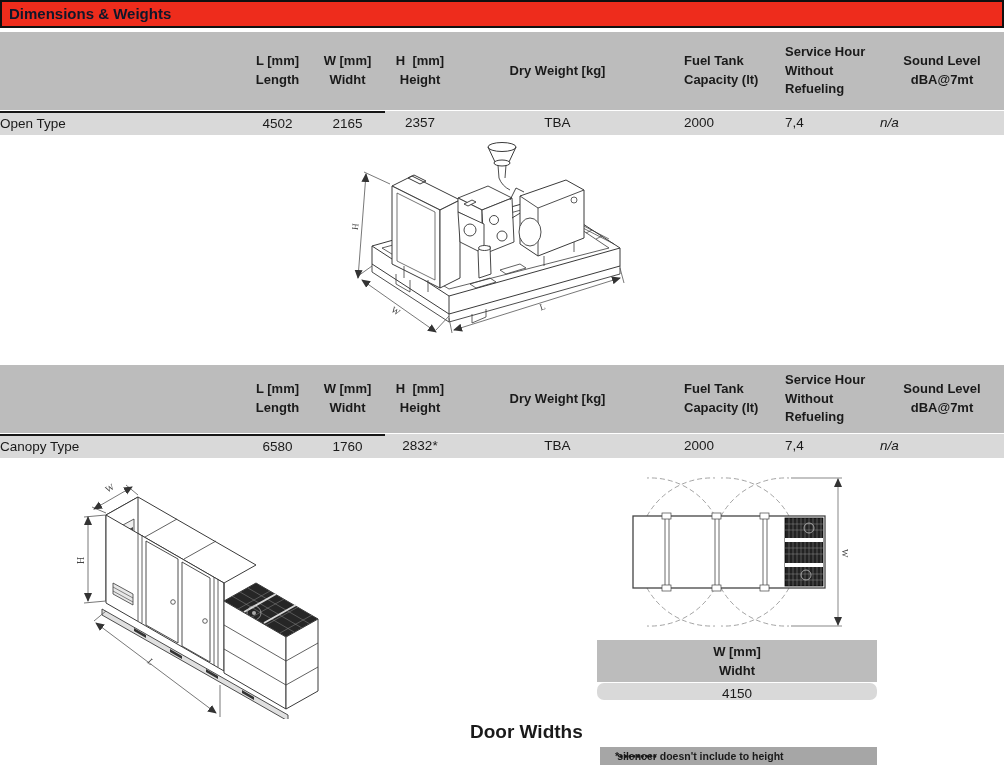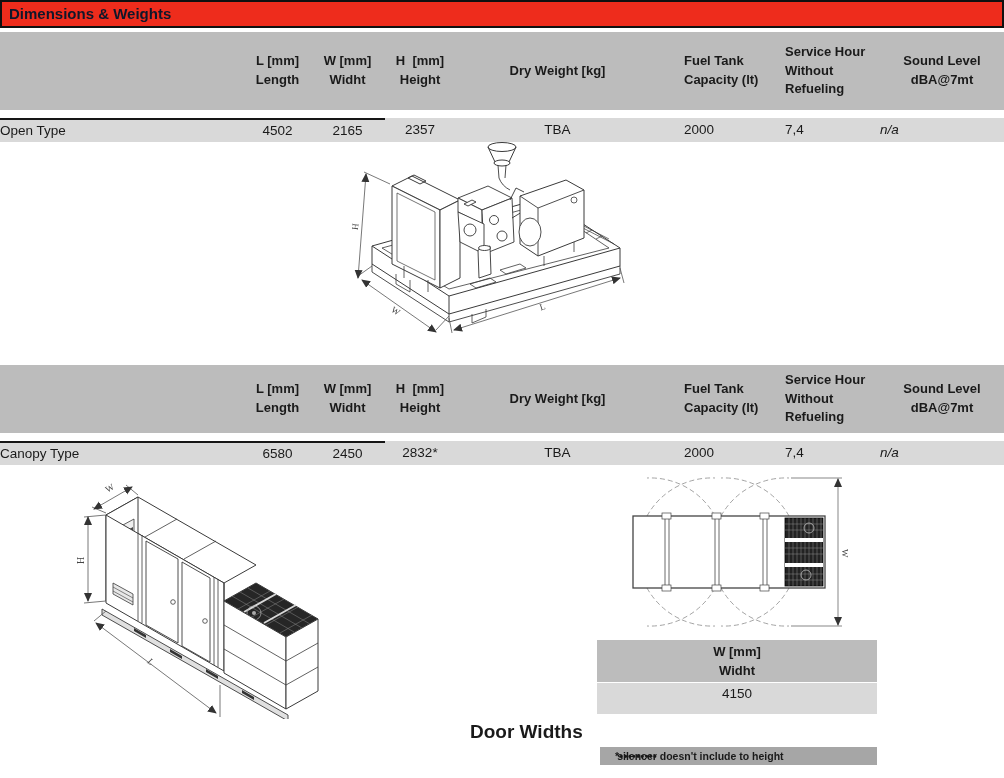--- a/index.html
+++ b/index.html
@@ -6,21 +6,21 @@
   .page{position:relative;width:1004px;height:778px;background:#fff;overflow:hidden;
         font-family:"Liberation Sans",sans-serif;color:#1a1a1a;}
 
   
   .titlebar{position:absolute;left:0;top:0;width:1004px;height:28px;box-sizing:border-box;
             background:#ee2c1c;border:2px solid #101010;color:#0f172a;font-weight:bold;
             font-size:15px;line-height:23px;padding-left:7px;}
 
   
   .spec{position:absolute;left:0;width:1004px;display:grid;
-        grid-template-columns:245px 65px 75px 70px 205px 120px 100px 124px;row-gap:8px;}
+        grid-template-columns:245px 65px 75px 70px 205px 120px 100px 124px;row-gap:1px;}
   .spec1{top:32px;} .spec2{top:365px;}
   .spec .h{background:#bcbcbc;display:flex;align-items:center;justify-content:center;
            text-align:center;font-weight:bold;font-size:13px;line-height:1.45;white-space:pre;}
   .spec1 .h{height:78px;} .spec2 .h{height:68px;}
   .spec .h.hl{justify-content:flex-start;text-align:left;padding-left:24px;box-sizing:border-box;}
   .spec .h.hl2{justify-content:flex-start;text-align:left;padding-left:5px;box-sizing:border-box;}
   .spec .c{background:#d9d9d9;height:24px;line-height:24px;font-size:13.5px;box-sizing:border-box;}
   .spec .c.bl{border-top:2px solid #161616;line-height:21px;}
   .spec .lab{font-weight:normal;}
   .spec .num{text-align:center;}
@@ -32,21 +32,21 @@
   .svg-open{position:absolute;left:352px;top:138px;}
   .svg-canopy{position:absolute;left:68px;top:463px;}
   .svg-topview{position:absolute;left:595px;top:466px;}
   svg text{font-family:"Liberation Serif",serif;fill:#444;}
 
   
   .dwlabel{position:absolute;left:470px;top:686px;font-weight:bold;font-size:19px;margin-top:35px;}
   .dw{position:absolute;left:597px;top:640px;width:280px;}
   .dw .h{background:#bcbcbc;height:42px;display:flex;align-items:center;justify-content:center;
          text-align:center;font-weight:bold;font-size:13px;line-height:1.5;white-space:pre;}
-  .dw .v{background:#d9d9d9;height:31px;line-height:21px;text-align:center;font-size:13.5px;margin-top:1px;}
+  .dw .v{background:#d9d9d9;height:17px;line-height:21px;text-align:center;font-size:13.5px;margin-top:1px;border-radius:7px;}
 
   
   .foot{position:absolute;left:600px;top:747px;width:277px;height:18px;background:#a6a6a6;
         box-sizing:border-box;padding-left:15px;font-size:10.5px;font-weight:bold;line-height:18px;
         white-space:nowrap;overflow:hidden;}
   .foot .lead{letter-spacing:0.5px;}
   .foot .txt{margin-left:-40px;}
 </style>
 </head>
 <body>
@@ -164,21 +164,21 @@
     <div class="h hl">Fuel Tank
 Capacity (lt)</div>
     <div class="h hl2">Service Hour
 Without
 Refueling</div>
     <div class="h">Sound Level
 dBA@7mt</div>
 
     <div class="c lab bl">Canopy Type</div>
     <div class="c num bl">6580</div>
-    <div class="c num bl">2450</div>
+    <div class="c num bl">1760</div>
     <div class="c num">2832*</div>
     <div class="c num">TBA</div>
     <div class="c fuel">2000</div>
     <div class="c svc">7,4</div>
     <div class="c na">n/a</div>
   </div>
 
   <svg class="svg-canopy" width="290" height="256" viewBox="0 0 290 256">
     <defs>
       <marker id="ac" markerWidth="9" markerHeight="9" refX="8" refY="4" orient="auto-start-reverse" markerUnits="userSpaceOnUse" viewBox="0 0 9 8">

